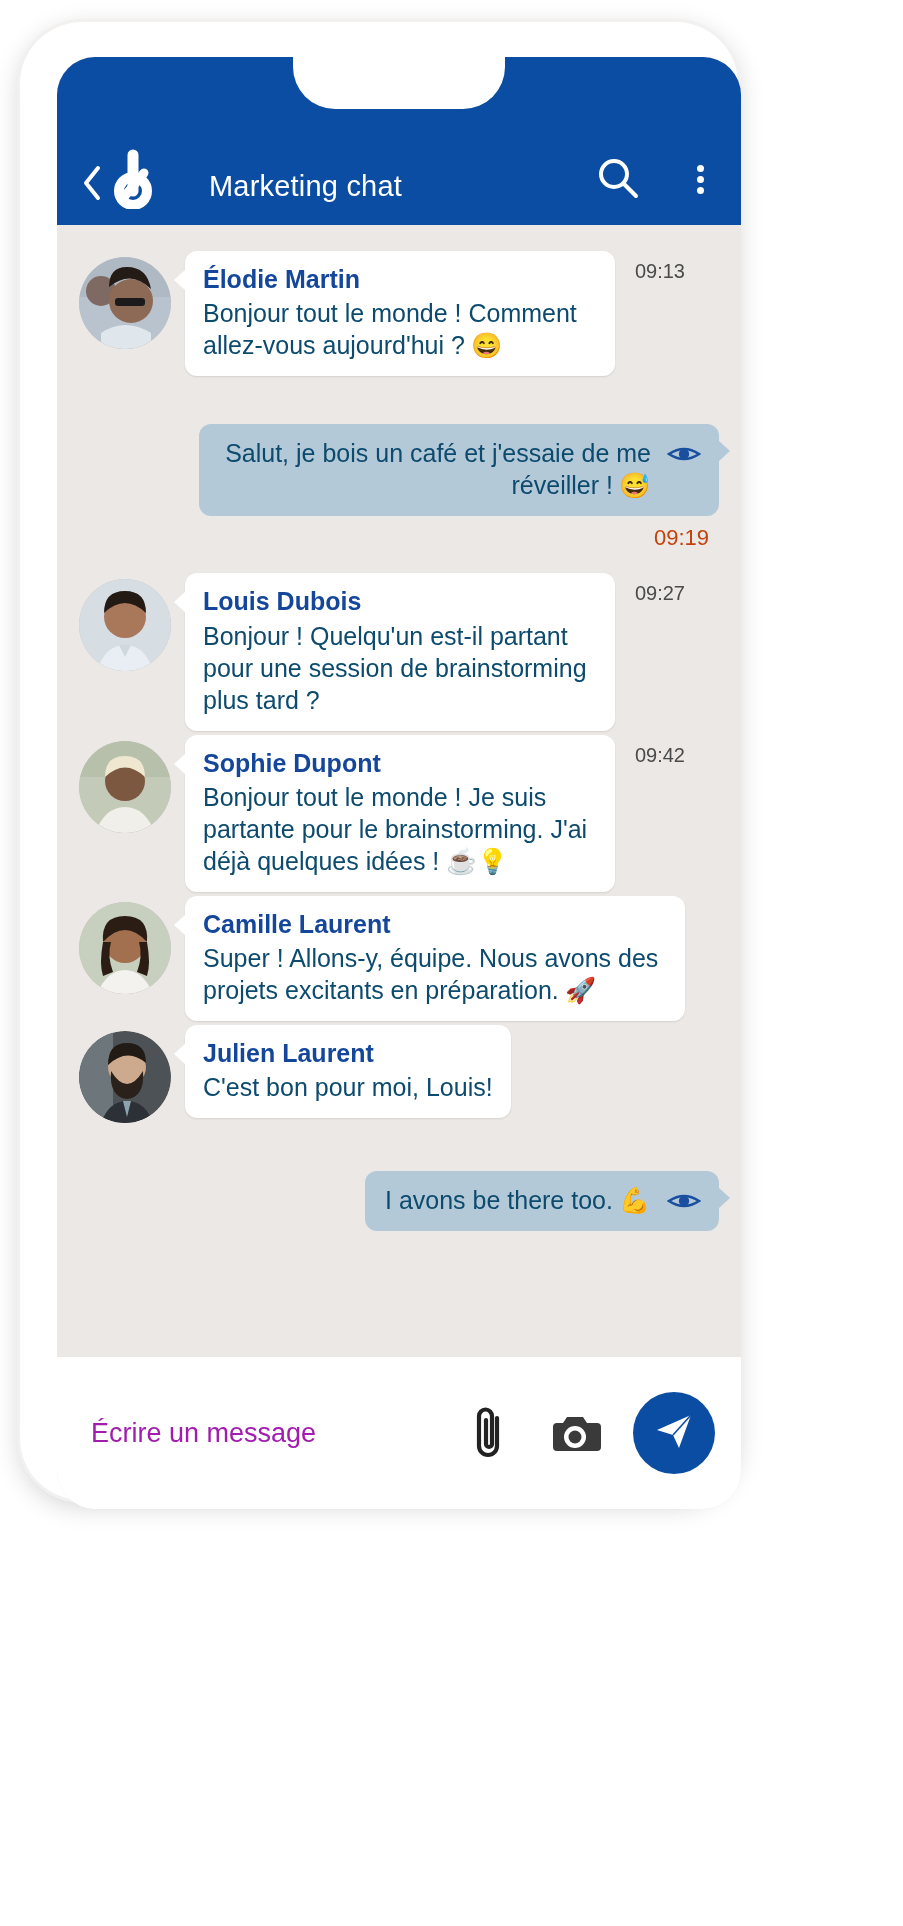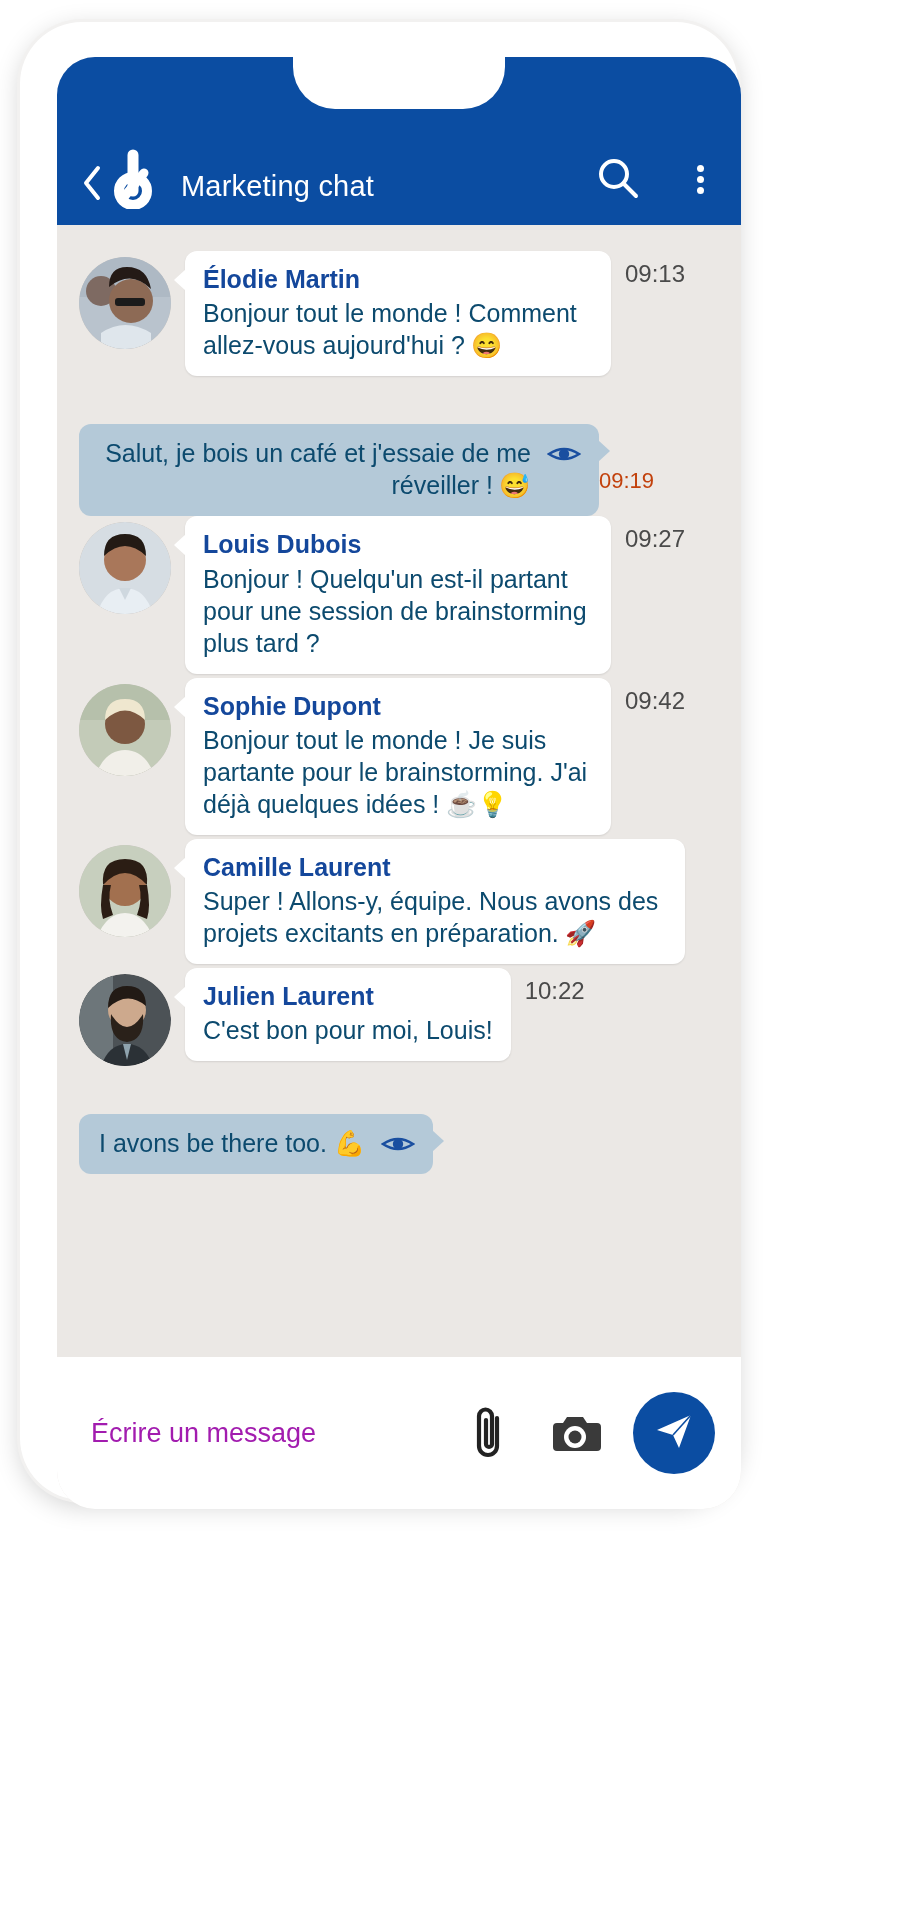--- a/index.html
+++ b/index.html
@@ -54,21 +54,21 @@
   }
   .brand-logo {
     width: 62px; height: 62px; flex: 0 0 auto;
     margin-left: 4px; margin-bottom: -6px;
     display:flex; align-items:center; justify-content:center;
   }
   .chat-title {
     color: #ffffff;
     font-size: 29px;
     letter-spacing: 0.2px;
-    margin-left: 8px;
+    margin-left: 36px;
     flex: 1 1 auto;
     white-space: nowrap;
   }
   .hdr-icon { flex: 0 0 auto; cursor: pointer; display:flex; align-items:center; justify-content:center; }
   .hdr-icon.search { width: 50px; height: 50px; margin-right: 42px; }
   .hdr-icon.menu { width: 30px; height: 48px; }
   .dot { width: 7px; height: 7px; border-radius: 50%; background:#fff; margin: 4px auto; }
 
   
   .chat-body {
@@ -104,25 +104,25 @@
   }
   .sender {
     color: #14479b; font-size: 25px; font-weight: bold;
     margin-bottom: 2px; line-height: 1.25;
   }
   .msg-text {
     color: #0c4a6e; font-size: 25px; line-height: 1.28;
     white-space: pre-wrap;
   }
   .time {
-    font-size: 24px; color: #4a4a4a;
-    margin: 9px 0 20px 14px;
-  }
-
-  .out-wrap { display:flex; flex-direction: row; align-items: flex-end; width: 100%; margin-top: 48px; }
+    font-size: 20px; color: #4a4a4a;
+    margin: 9px 0 20px 20px;
+  }
+
+  .out-wrap { display:flex; flex-direction: column; align-items: flex-end; width: 100%; margin-top: 48px; }
   .bubble.out {
     background: #b4c9d8;
     border-radius: 12px;
     padding: 13px 18px 15px 20px;
     max-width: 520px;
     display: flex; align-items: flex-start; gap: 16px;
     box-shadow: none;
   }
   .bubble.out::after {
     content:""; position:absolute; right:-11px; top:16px;
@@ -337,21 +337,20 @@
                 <path d="M22 92 q8 -22 26 -22 q18 0 26 22z" fill="#2b3136"></path>
                 <path d="M44 70 l4 16 l4 -16z" fill="#8fa3ae"></path>
               </g>
             </svg>
           </div>
           <div class="bubble-col">
             <div class="bubble in">
               <div class="sender">Julien Laurent</div>
               <div class="msg-text">C'est bon pour moi, Louis!</div>
             </div>
-            <div class="time">10:22</div>
           </div>
         </div>
 
         <div class="out-wrap">
           <div class="bubble out">
             <div class="msg-text">I avons be there too. 💪</div>
             <span class="eye">
               <svg width="34" height="22" viewBox="0 0 34 22" aria-hidden="true">
                 <path d="M2 11 q15 -10 30 0 q-15 10 -30 0z" fill="none" stroke="#1a4fa0" stroke-width="2.6"></path>
                 <circle cx="17" cy="11" r="5.2" fill="#1a4fa0"></circle>

